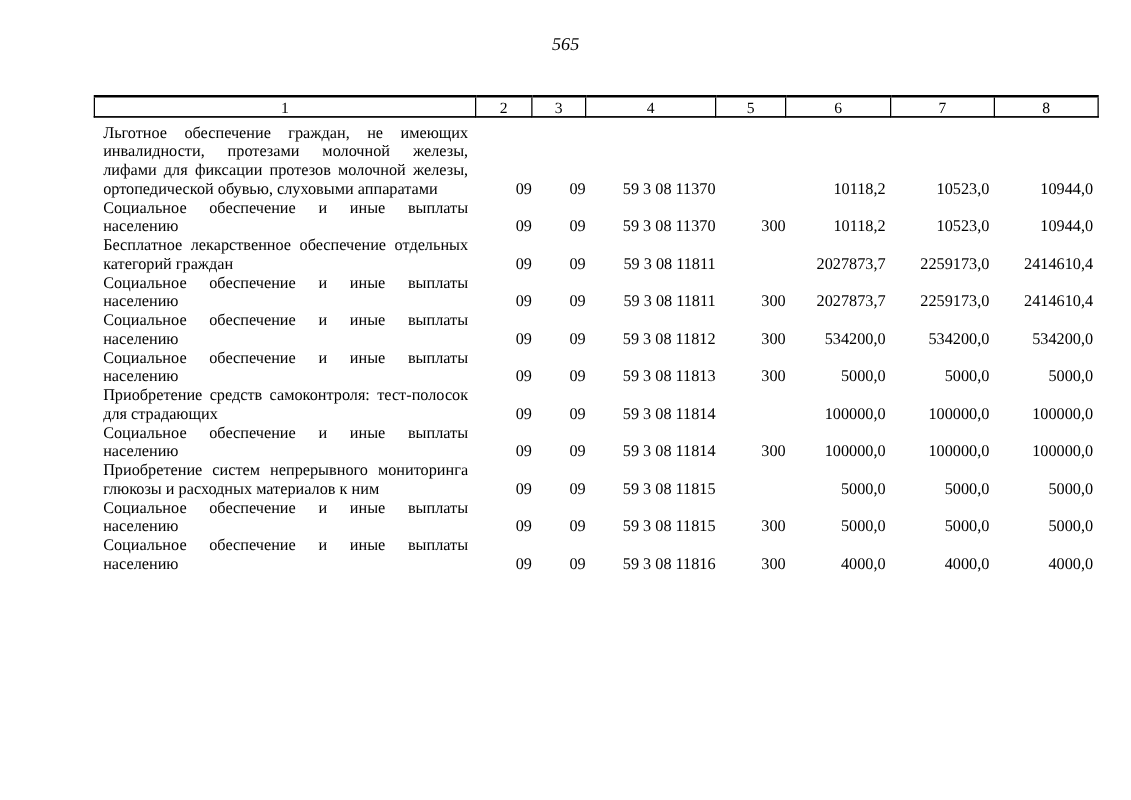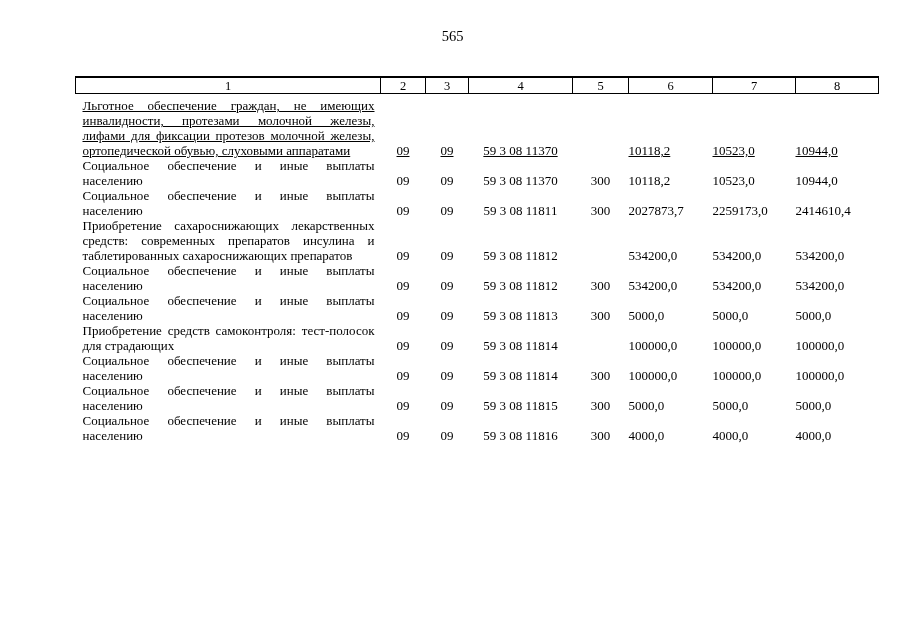--- a/index.html
+++ b/index.html
@@ -13,20 +13,21 @@
     overflow: hidden;
     font-family: "Liberation Serif", "DejaVu Serif", serif;
     color: #000000;
     -webkit-font-smoothing: antialiased;
   }
   .page-number {
     text-align: center;
     padding-top: 28px;
     font-size: 14.5px;
     line-height: 16px;
+    font-style: italic;
   }
   table.budget-table {
     border-collapse: collapse;
     table-layout: fixed;
     width: 803px;
     margin: 32px 0 0 75px;
   }
   table.budget-table col.w1 { width: 305px; }
   table.budget-table col.w2 { width: 45px; }
   table.budget-table col.w3 { width: 43px; }
@@ -44,28 +45,28 @@
     line-height: 14px;
     height: 15px;
     padding: 0;
   }
   tbody td {
     font-size: 13px;
     line-height: 15px;
     vertical-align: bottom;
     padding: 0;
   }
-  tbody tr:first-child td { padding-top: 4px; text-decoration: underline; }
+  tbody tr:first-child td { padding-top: 4px; }
   td.name {
     text-align: justify;
     padding-left: 7px;
     padding-right: 6px;
   }
-  td.c2, td.c3, td.c4, td.c5 { text-align: center; white-space: nowrap; }
-  td.c6, td.c7, td.c8 { padding-right: 4px; white-space: nowrap; }
+  td.c2, td.c3, td.c4, td.c5 { text-align: right; white-space: nowrap; }
+  td.c6, td.c7, td.c8 { text-align: right; padding-right: 4px; white-space: nowrap; }
 </style>
 </head>
 <body>
 
 <div class="page">
   <div class="page-number">565</div>
 
   <table class="budget-table">
     <colgroup>
       <col class="w1">
@@ -104,53 +105,53 @@
           <td class="name">Социальное обеспечение и иные выплаты населению</td>
           <td class="c2">09</td>
           <td class="c3">09</td>
           <td class="c4">59 3 08 11370</td>
           <td class="c5">300</td>
           <td class="c6">10118,2</td>
           <td class="c7">10523,0</td>
           <td class="c8">10944,0</td>
         </tr>
         <tr>
-          <td class="name">Социальное обеспечение и иные выплаты населению</td>
+          <td class="name">Бесплатное лекарственное обеспечение отдельных категорий граждан</td>
           <td class="c2">09</td>
           <td class="c3">09</td>
           <td class="c4">59 3 08 11811</td>
-          <td class="c5">300</td>
+          <td class="c5"></td>
           <td class="c6">2027873,7</td>
           <td class="c7">2259173,0</td>
           <td class="c8">2414610,4</td>
         </tr>
         <tr>
-          <td class="name">Приобретение сахароснижающих лекарственных средств: современных препаратов инсулина и таблетированных сахароснижающих препаратов</td>
+          <td class="name">Социальное обеспечение и иные выплаты населению</td>
+          <td class="c2">09</td>
+          <td class="c3">09</td>
+          <td class="c4">59 3 08 11811</td>
+          <td class="c5">300</td>
+          <td class="c6">2027873,7</td>
+          <td class="c7">2259173,0</td>
+          <td class="c8">2414610,4</td>
+        </tr>
+        <tr>
+          <td class="name">Социальное обеспечение и иные выплаты населению</td>
           <td class="c2">09</td>
           <td class="c3">09</td>
           <td class="c4">59 3 08 11812</td>
-          <td class="c5"></td>
+          <td class="c5">300</td>
           <td class="c6">534200,0</td>
           <td class="c7">534200,0</td>
           <td class="c8">534200,0</td>
         </tr>
         <tr>
           <td class="name">Социальное обеспечение и иные выплаты населению</td>
           <td class="c2">09</td>
           <td class="c3">09</td>
-          <td class="c4">59 3 08 11812</td>
-          <td class="c5">300</td>
-          <td class="c6">534200,0</td>
-          <td class="c7">534200,0</td>
-          <td class="c8">534200,0</td>
-        </tr>
-        <tr>
-          <td class="name">Социальное обеспечение и иные выплаты населению</td>
-          <td class="c2">09</td>
-          <td class="c3">09</td>
           <td class="c4">59 3 08 11813</td>
           <td class="c5">300</td>
           <td class="c6">5000,0</td>
           <td class="c7">5000,0</td>
           <td class="c8">5000,0</td>
         </tr>
         <tr>
           <td class="name">Приобретение средств самоконтроля: тест-полосок для страдающих</td>
           <td class="c2">09</td>
           <td class="c3">09</td>
@@ -162,20 +163,30 @@
         </tr>
         <tr>
           <td class="name">Социальное обеспечение и иные выплаты населению</td>
           <td class="c2">09</td>
           <td class="c3">09</td>
           <td class="c4">59 3 08 11814</td>
           <td class="c5">300</td>
           <td class="c6">100000,0</td>
           <td class="c7">100000,0</td>
           <td class="c8">100000,0</td>
+        </tr>
+        <tr>
+          <td class="name">Приобретение систем непрерывного мониторинга глюкозы и расходных материалов к ним</td>
+          <td class="c2">09</td>
+          <td class="c3">09</td>
+          <td class="c4">59 3 08 11815</td>
+          <td class="c5"></td>
+          <td class="c6">5000,0</td>
+          <td class="c7">5000,0</td>
+          <td class="c8">5000,0</td>
         </tr>
         <tr>
           <td class="name">Социальное обеспечение и иные выплаты населению</td>
           <td class="c2">09</td>
           <td class="c3">09</td>
           <td class="c4">59 3 08 11815</td>
           <td class="c5">300</td>
           <td class="c6">5000,0</td>
           <td class="c7">5000,0</td>
           <td class="c8">5000,0</td>

